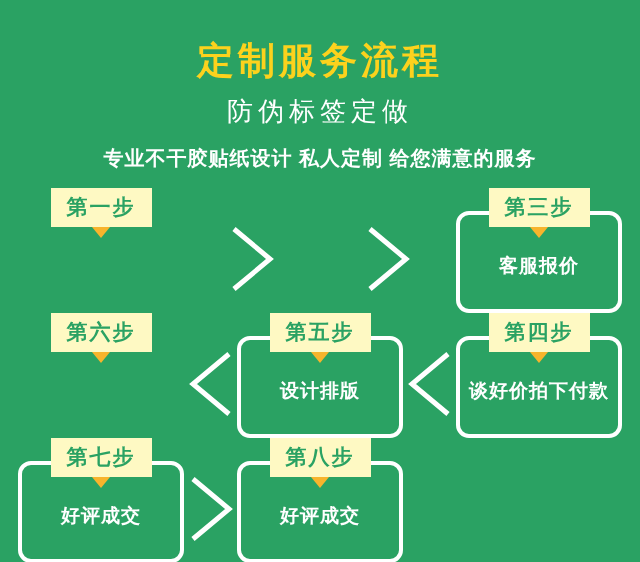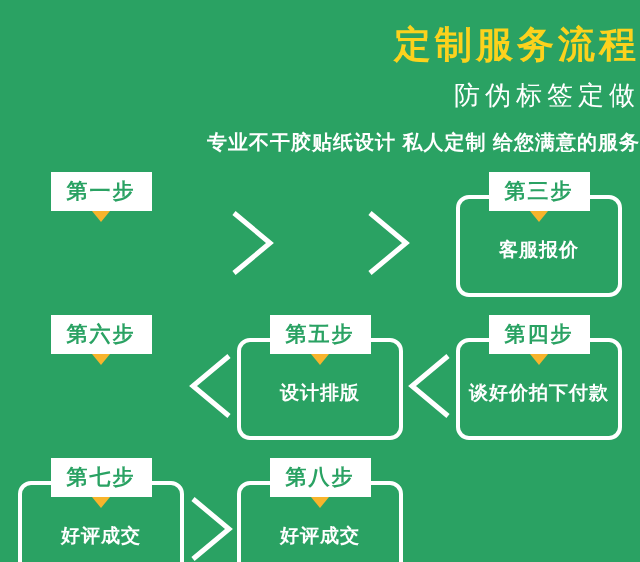--- a/index.html
+++ b/index.html
@@ -3,21 +3,21 @@
 <meta charset="utf-8">
 <style>
   html,body{margin:0;padding:0;}
   .page{
     position:relative;
     width:640px;height:562px;
     background:#2aa263;
     font-family:"Liberation Sans", sans-serif;
     overflow:hidden;
   }
-  .header{text-align:right;padding-top:20px;}
+  .header{text-align:center;padding-top:36px;}
   .title{
     margin:0;
     color:#fcd21d;
     font-size:37px;
     font-weight:bold;
     letter-spacing:4px;
   }
   .subtitle{
     color:#ffffff;
     font-size:26px;
@@ -26,28 +26,28 @@
   }
   .tagline{
     color:#ffffff;
     font-size:20px;
     font-weight:bold;
     margin-top:16px;
     letter-spacing:1px;
   }
   .flow{padding:0 18px;margin-top:16px;}
   .row{display:flex;align-items:flex-start;justify-content:space-between;}
-  .row + .row{margin-top:18px;}
+  .row + .row{}
   .cell{
     width:166px;
     display:flex;flex-direction:column;align-items:center;
   }
   .badge{
     position:relative;z-index:2;
-    background:#ffffff;
+    background:#fef9c3;
     color:#2aa263;
     font-weight:bold;
     font-size:21px;
     letter-spacing:2px;
     padding:5px 16px 6px;
   }
   .badge::after{
     content:"";
     position:absolute;
     left:50%;top:100%;

